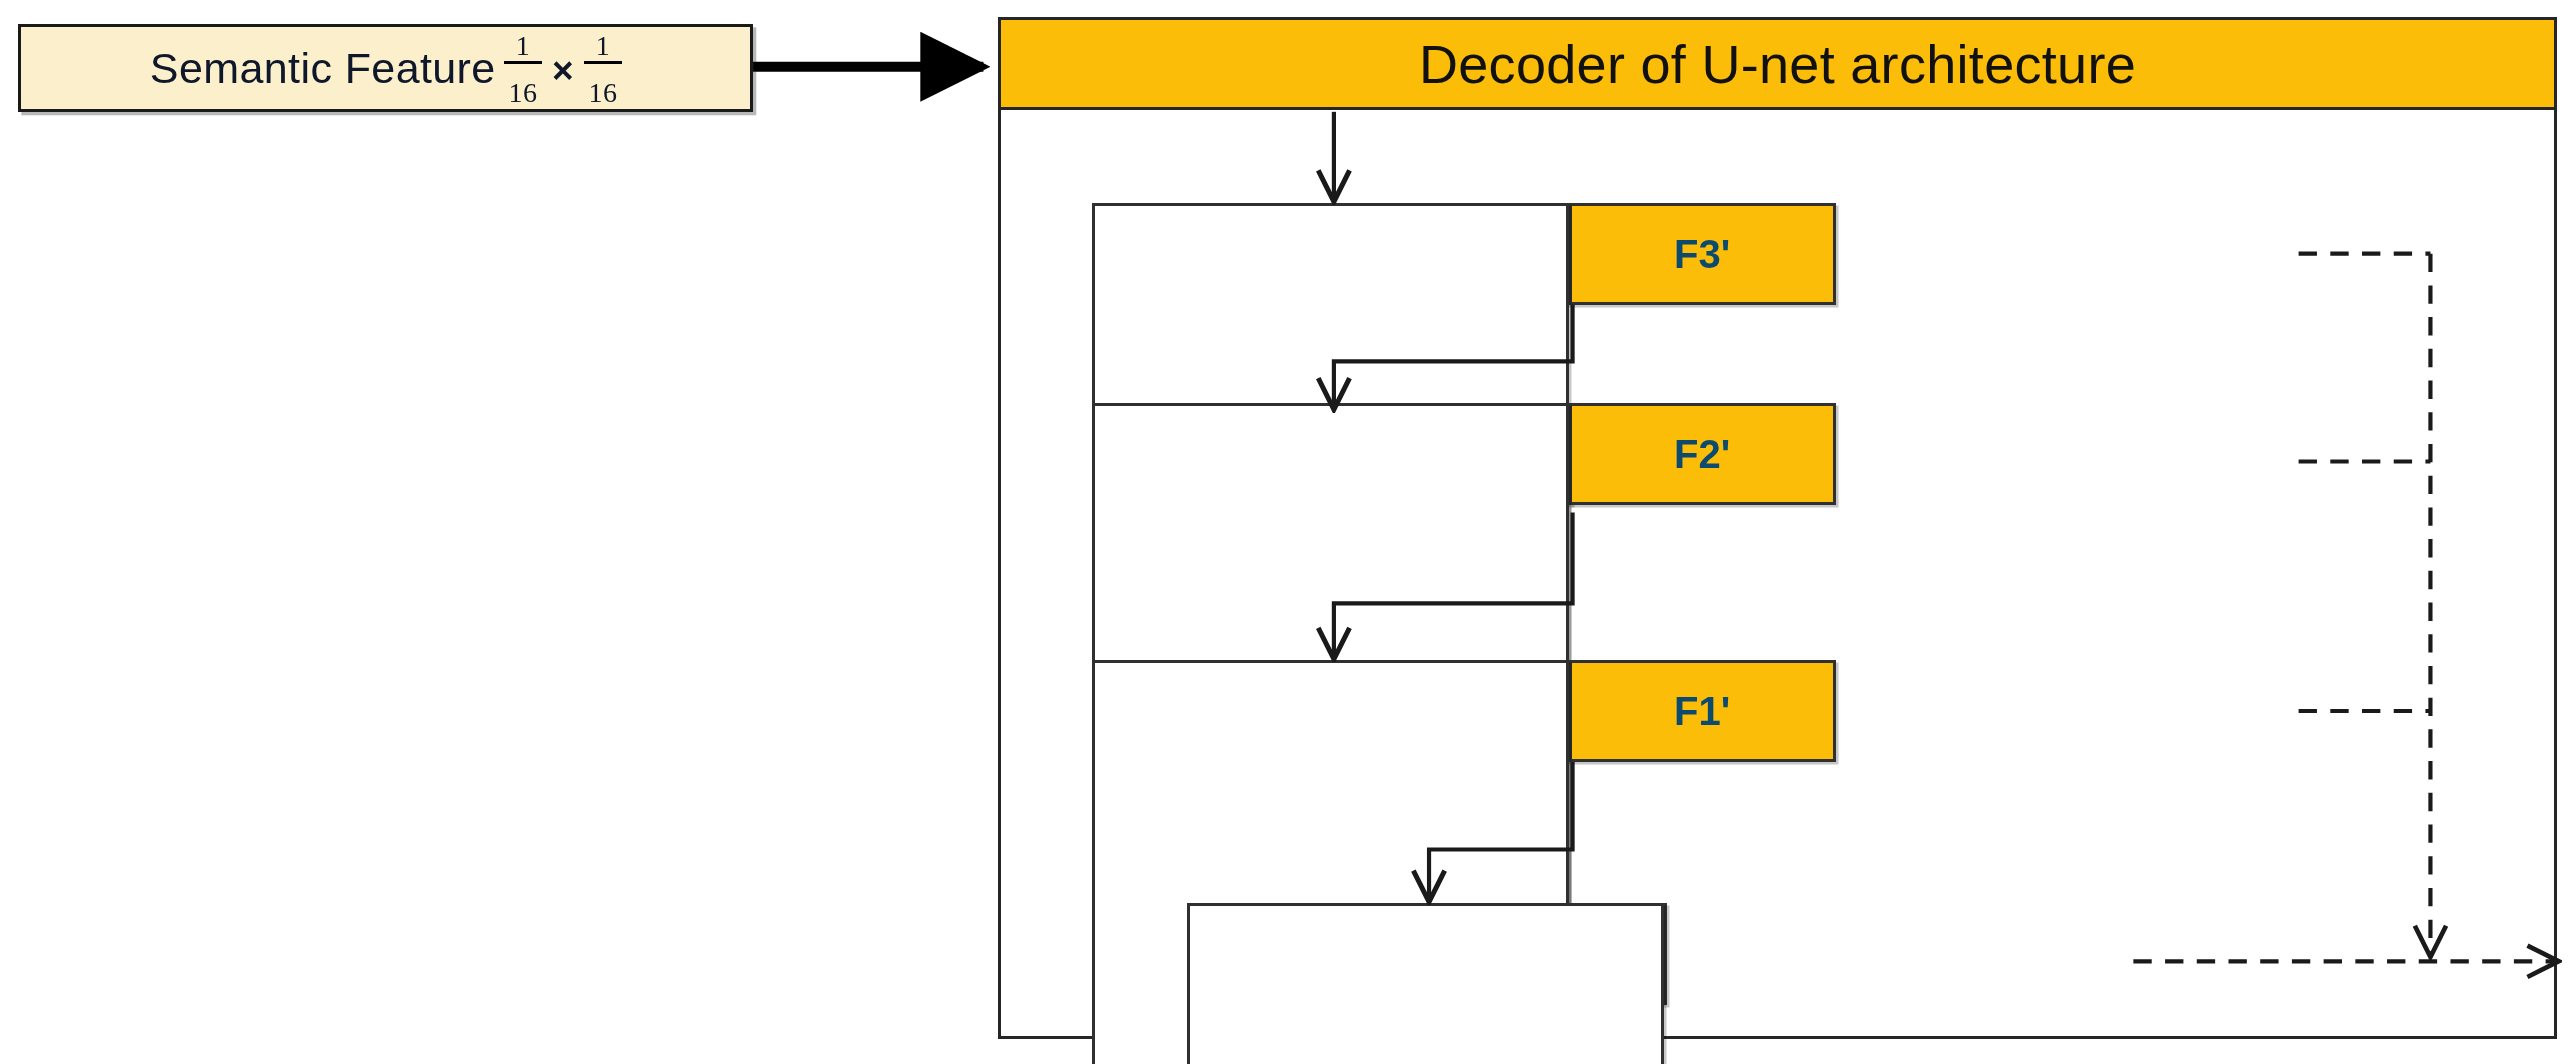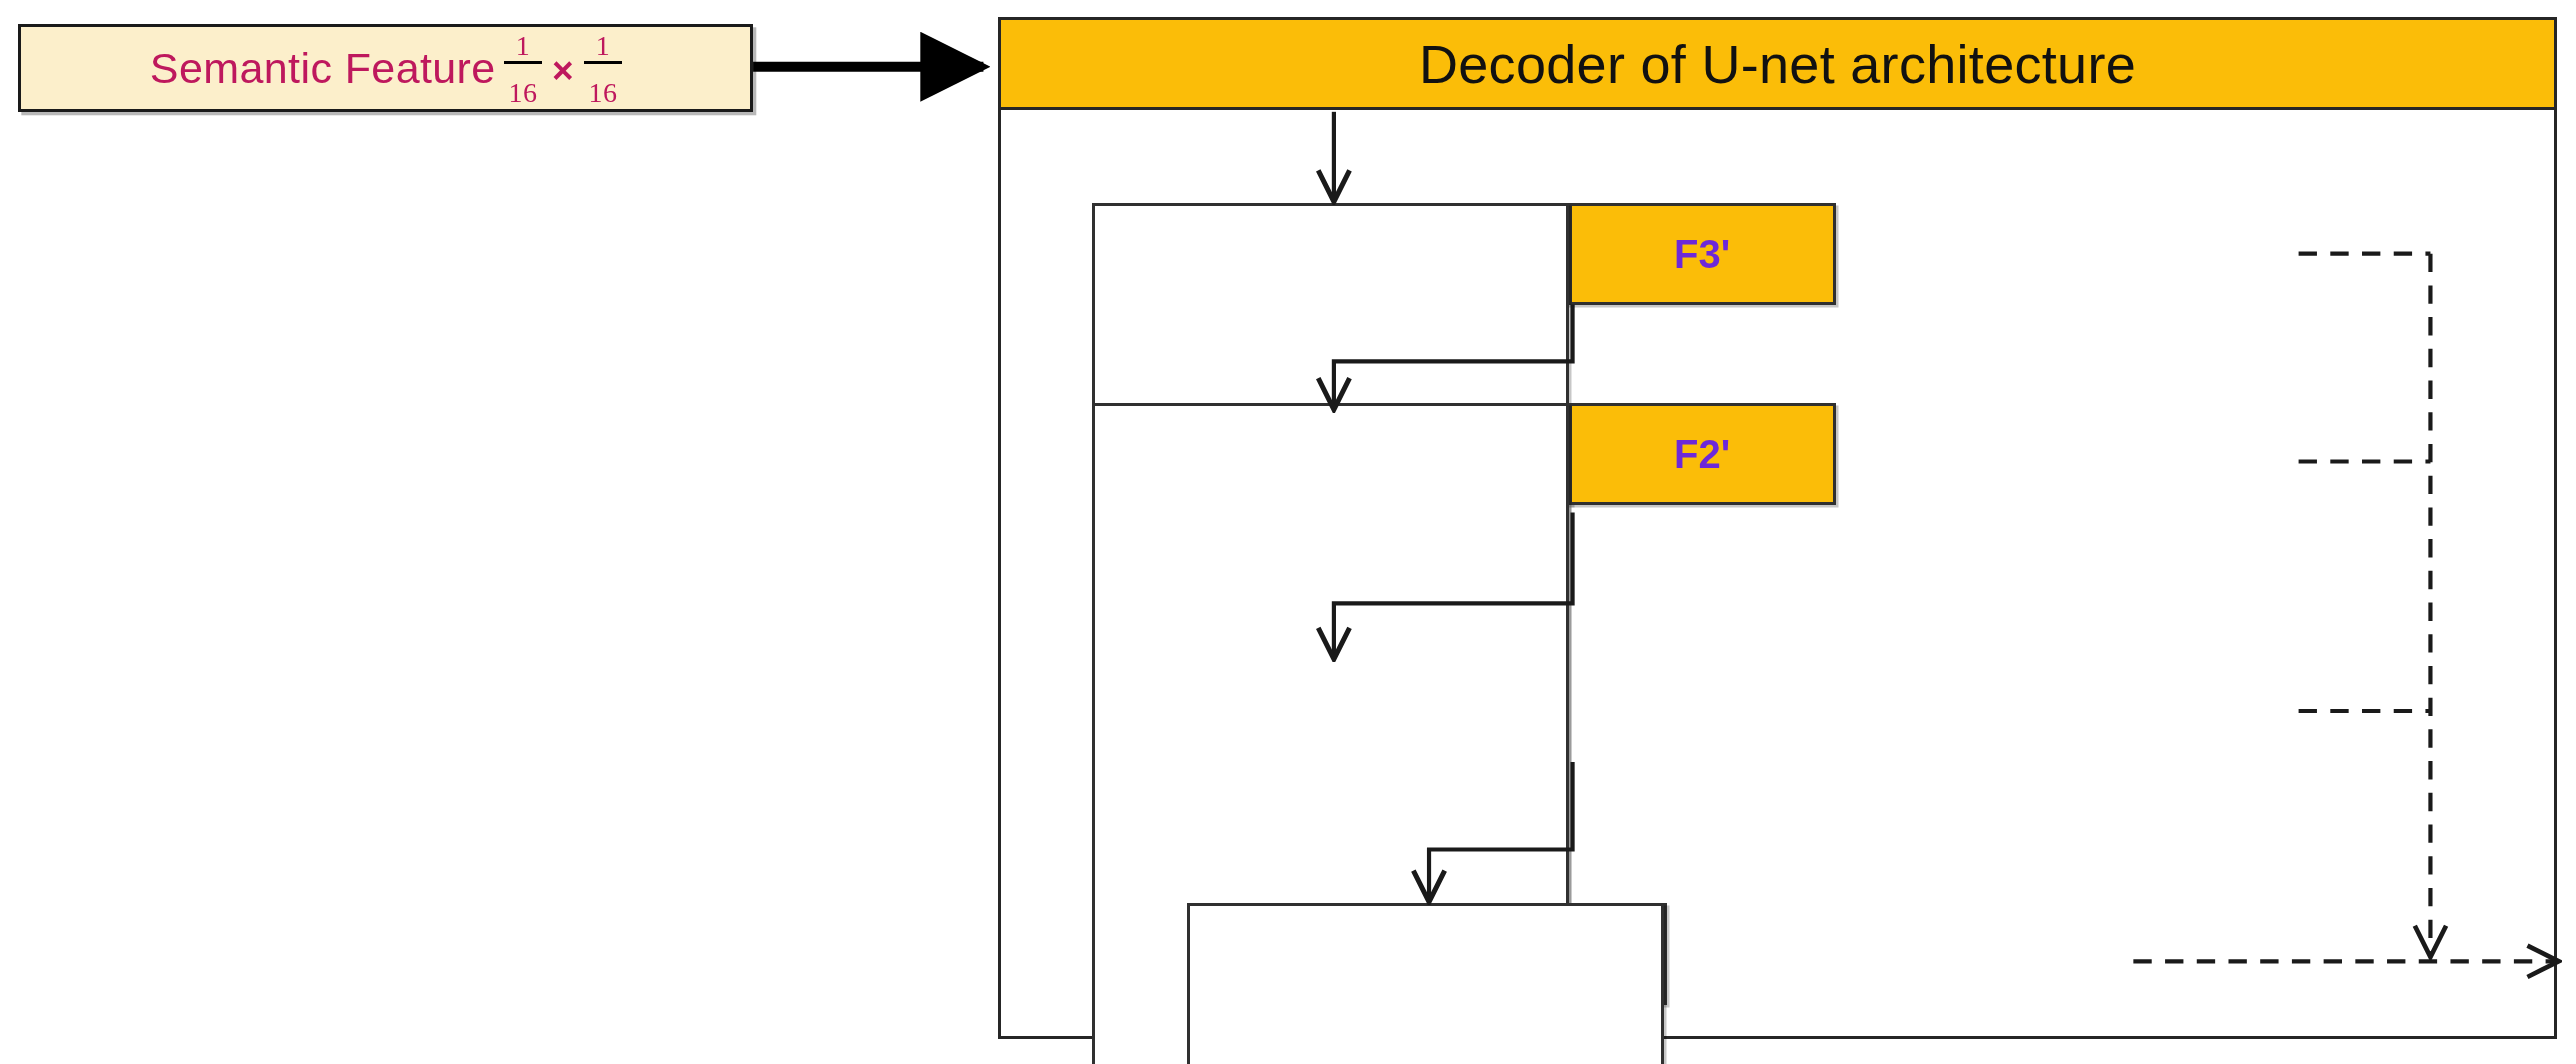--- a/index.html
+++ b/index.html
@@ -9,21 +9,21 @@
   .stage{position:absolute;left:0;top:0;width:2576px;height:1064px;}
 
   
   #semantic-feature-box{
     position:absolute;left:18.4px;top:24px;width:735px;height:88px;
     background:#FCEFCB;border:3.3px solid #1a1a1a;box-sizing:border-box;
     display:flex;align-items:center;justify-content:center;
     box-shadow:3.3px 3.3px 0 rgba(0,0,0,.28);
   }
   #semantic-feature-box .sf-text{
-    font-size:43px;color:#be185d;letter-spacing:0.4px;white-space:nowrap;
+    font-size:43px;color:#0f172a;letter-spacing:0.4px;white-space:nowrap;
     display:flex;align-items:center;gap:8.3px;
   }
   .frac{display:inline-flex;flex-direction:column;align-items:center;
         justify-content:center;font-family:"Liberation Serif","DejaVu Serif",serif;
         line-height:1;vertical-align:middle;position:relative;top:1.7px;}
   .frac .num{font-size:28px;padding-bottom:0.8px;}
   .frac .bar{display:block;width:38px;height:3.3px;background:#000;}
   .frac .den{font-size:28px;padding-top:15px;}
   .times{font-size:37px;font-weight:700;padding:0 1.7px;position:relative;top:2.5px;}
 
@@ -36,21 +36,21 @@
     position:absolute;left:1001px;top:20px;width:1553px;height:90px;
     background:#FBBD08;border-bottom:3.3px solid #262626;box-sizing:border-box;
     display:flex;align-items:center;justify-content:center;
   }
   #decoder-header .hdr-text{font-size:54px;color:#111;letter-spacing:0.3px;}
 
   
   .row{position:absolute;display:flex;height:102px;box-sizing:border-box;}
   .cell{border:3.3px solid #303030;box-sizing:border-box;background:#fff;
         display:flex;align-items:center;justify-content:center;
-        font-size:40px;color:#6d28d9;margin-left:-3.3px;
+        font-size:40px;color:#0c4a6e;margin-left:-3.3px;
         box-shadow:2.5px 2.5px 0 rgba(0,0,0,.22);}
   .cell:first-child{margin-left:0;}
   .cell.upconv{width:477px;}
   .cell.stage{width:477px;}
   .cell.fbox{width:267px;background:#FBBD08;font-weight:600;}
 
   #row-stage4{left:1095px;top:203px;}
   #row-stage3{left:1095px;top:403px;}
   #row-stage2{left:1095px;top:660px;}
   #row-stage1{left:1190px;top:903px;}
@@ -104,20 +104,31 @@
       <span>Upconv ×2</span>
     </div>
     <div class="cell stage">
       <span>Stage 3</span>
     </div>
     <div class="cell fbox">
       <span>F2'</span>
     </div>
   </div>
 
+  <div class="row" id="row-stage2">
+    <div class="cell upconv">
+      <span>Upconv ×2</span>
+    </div>
+    <div class="cell stage">
+      
+    </div>
+    <div class="cell fbox">
+      <span>F1'</span>
+    </div>
+  </div>
 
   <div class="row" id="row-stage1">
     <div class="cell upconv">
       <span>Upconv ×2</span>
     </div>
     <div class="cell stage">
       
     </div>
   </div>
 

